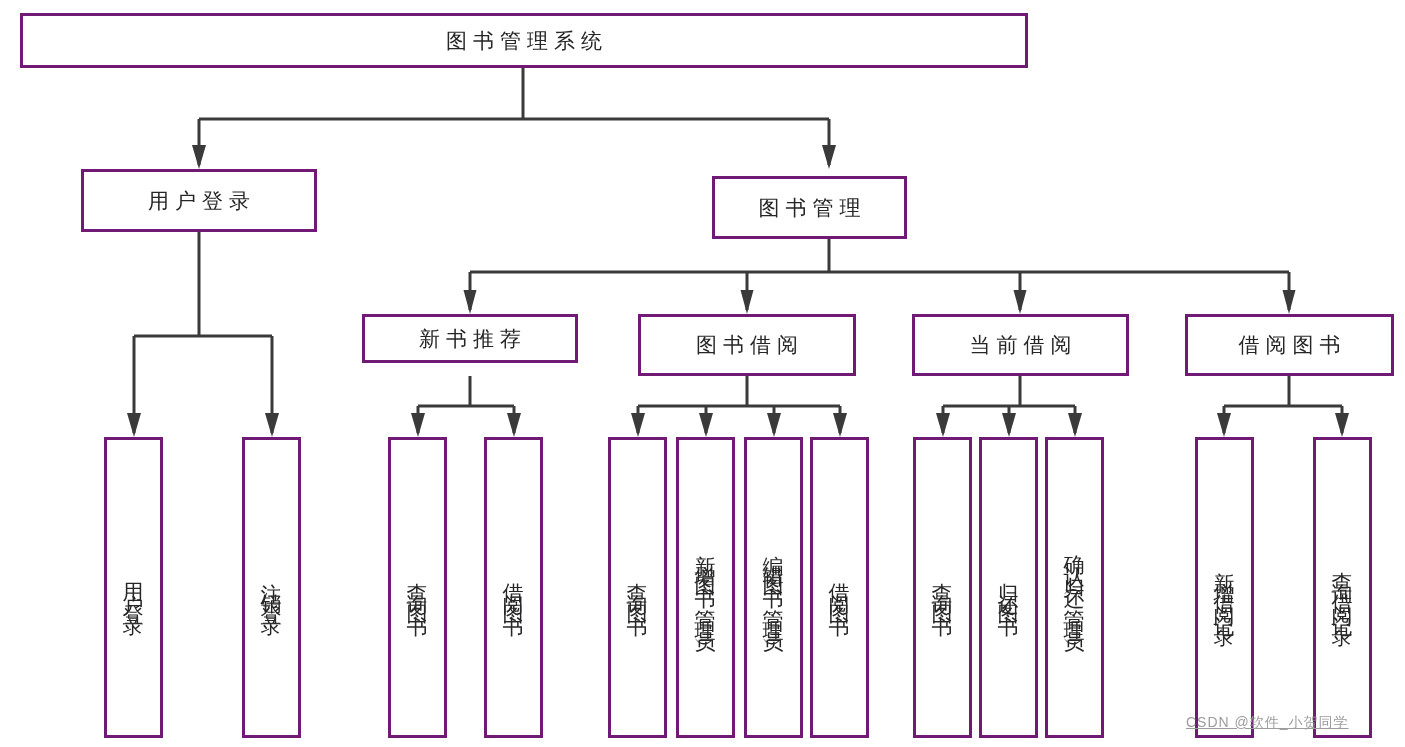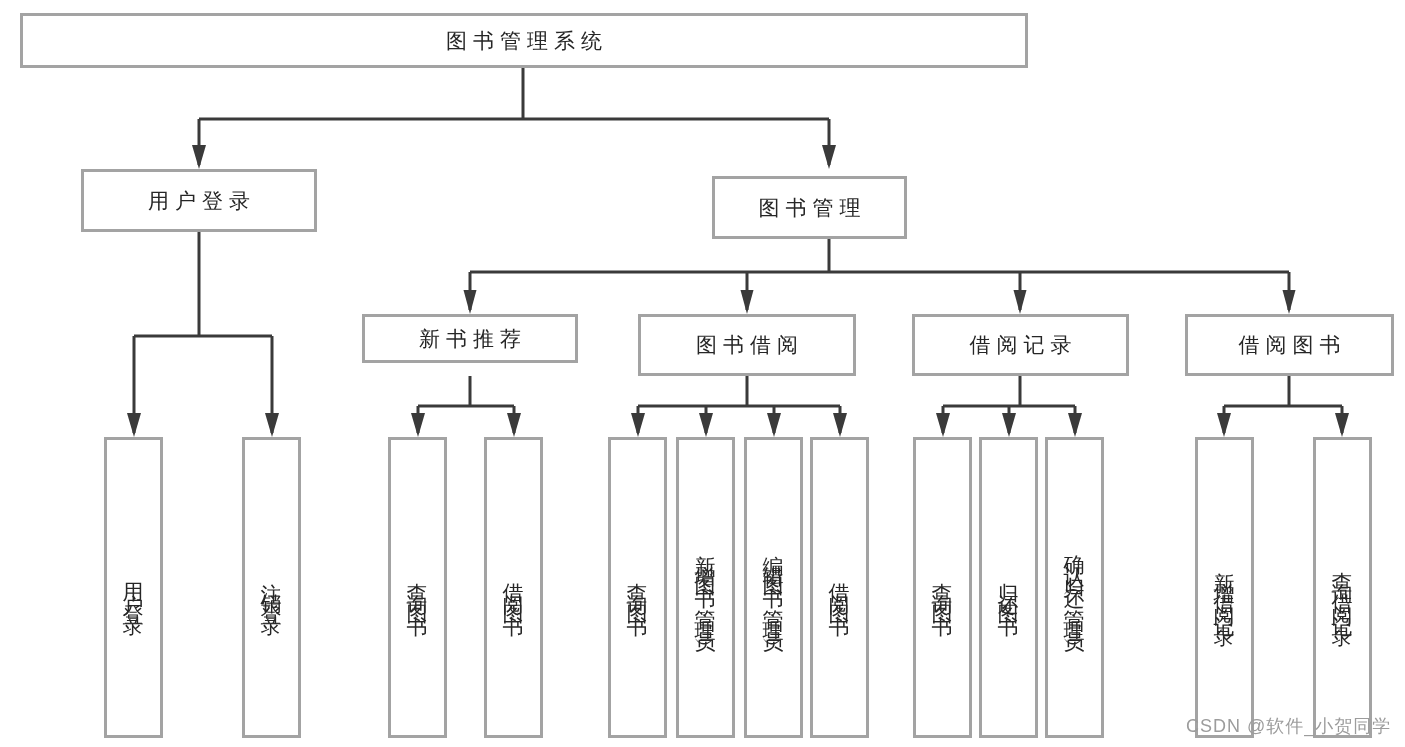--- a/index.html
+++ b/index.html
@@ -4,33 +4,33 @@
 <style>
   html,body{margin:0;padding:0;background:#ffffff;}
   body{
     width:1405px;height:747px;position:relative;overflow:hidden;
     font-family:"Liberation Sans","DejaVu Sans",sans-serif;
   }
   .stage{position:absolute;left:0;top:0;width:1405px;height:747px;}
   svg.connectors{position:absolute;left:0;top:0;z-index:1;}
   .node{
     position:absolute;z-index:2;box-sizing:border-box;
-    background:#ffffff;border:3px solid #a3a3a3;
+    background:#ffffff;border:3px solid #701a75;
     display:flex;align-items:center;justify-content:center;
     color:#262626;font-size:21px;letter-spacing:6px;text-indent:6px;
     white-space:nowrap;
   }
   .node.v{
     writing-mode:vertical-rl;text-orientation:mixed;
     letter-spacing:11px;text-indent:0;font-size:21px;
     white-space:normal;line-height:1;
   }
   .watermark{
     position:absolute;z-index:5;left:1186px;top:714px;
-    color:#9c9c9c;font-size:18px;letter-spacing:1px;white-space:nowrap;
+    color:#9c9c9c;font-size:14px;letter-spacing:1px;white-space:nowrap;text-decoration:underline;
   }
 </style>
 </head>
 <body>
 
 <div class="stage">
 
   <svg class="connectors" width="1405" height="747" viewBox="0 0 1405 747">
     <g stroke="#3a3a3a" stroke-width="3" fill="none">
 
@@ -71,21 +71,21 @@
     </g>
   </svg>
 
   <div class="node" style="left:20px;top:13px;width:1008px;height:55px">图书管理系统</div>
 
   <div class="node" style="left:81px;top:169px;width:236px;height:63px">用户登录</div>
   <div class="node" style="left:712px;top:176px;width:195px;height:63px">图书管理</div>
 
   <div class="node" style="left:362px;top:314px;width:216px;height:49px">新书推荐</div>
   <div class="node" style="left:638px;top:314px;width:218px;height:62px">图书借阅</div>
-  <div class="node" style="left:912px;top:314px;width:217px;height:62px">借阅记录</div>
+  <div class="node" style="left:912px;top:314px;width:217px;height:62px">当前借阅</div>
   <div class="node" style="left:1185px;top:314px;width:209px;height:62px">借阅图书</div>
 
   <div class="node v" style="left:104px;top:437px;width:59px;height:301px">用户登录</div>
   <div class="node v" style="left:242px;top:437px;width:59px;height:301px">注销登录</div>
 
   <div class="node v" style="left:388px;top:437px;width:59px;height:301px">查询图书</div>
   <div class="node v" style="left:484px;top:437px;width:59px;height:301px">借阅图书</div>
 
   <div class="node v" style="left:608px;top:437px;width:59px;height:301px">查询图书</div>
   <div class="node v" style="left:676px;top:437px;width:59px;height:301px">新增图书（管理员）</div>

